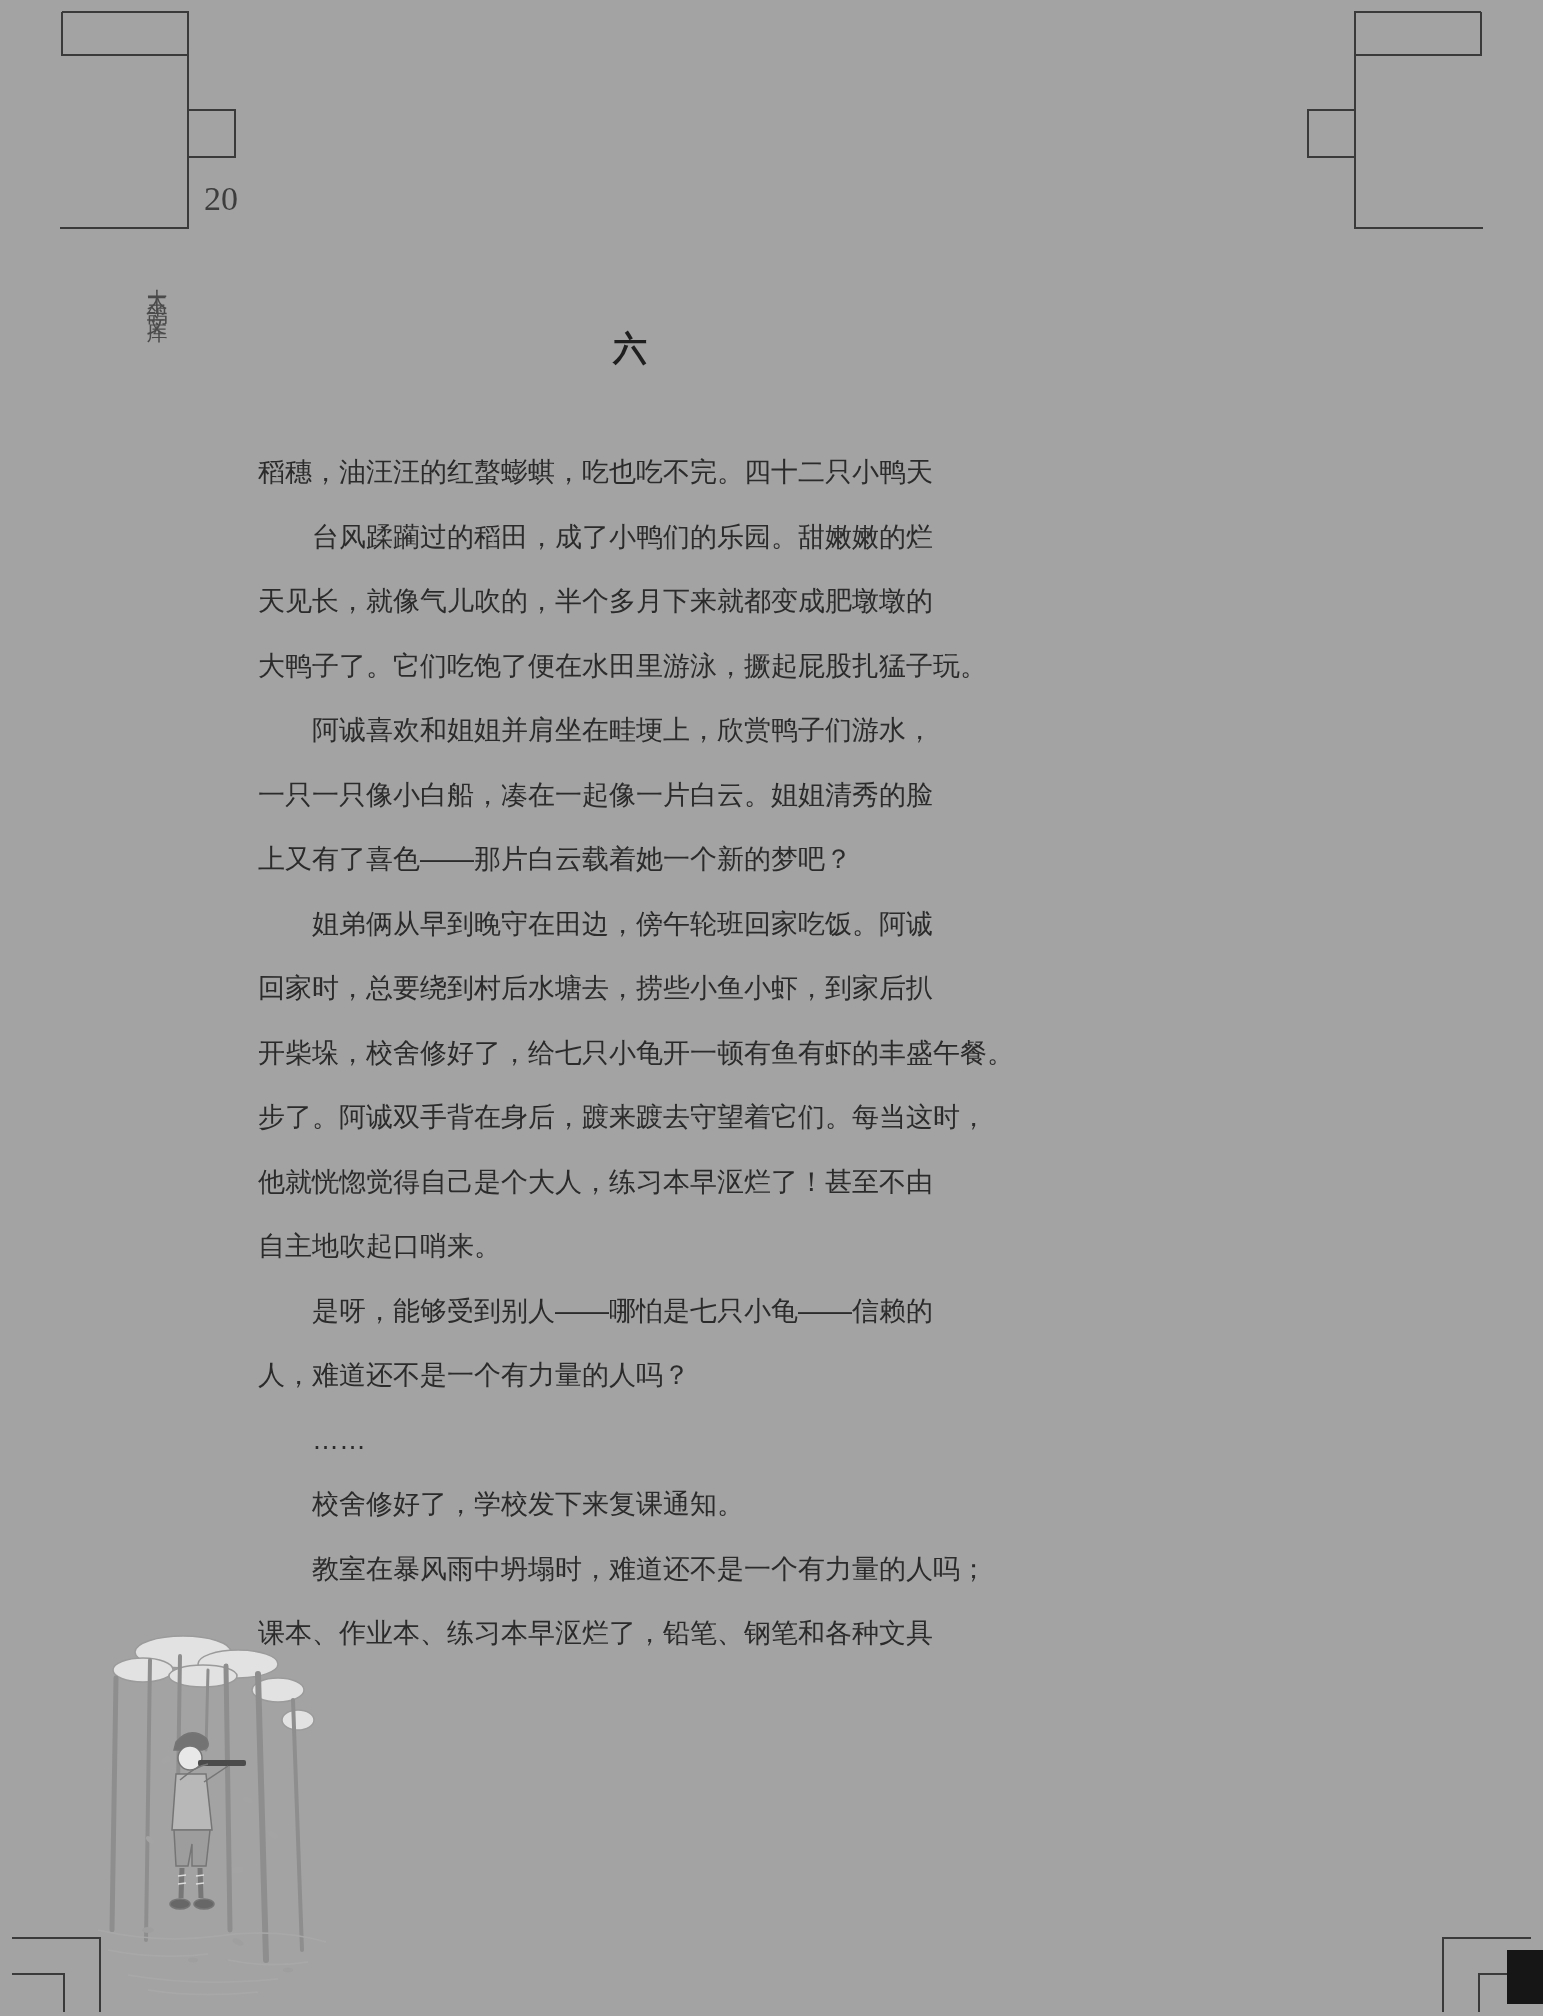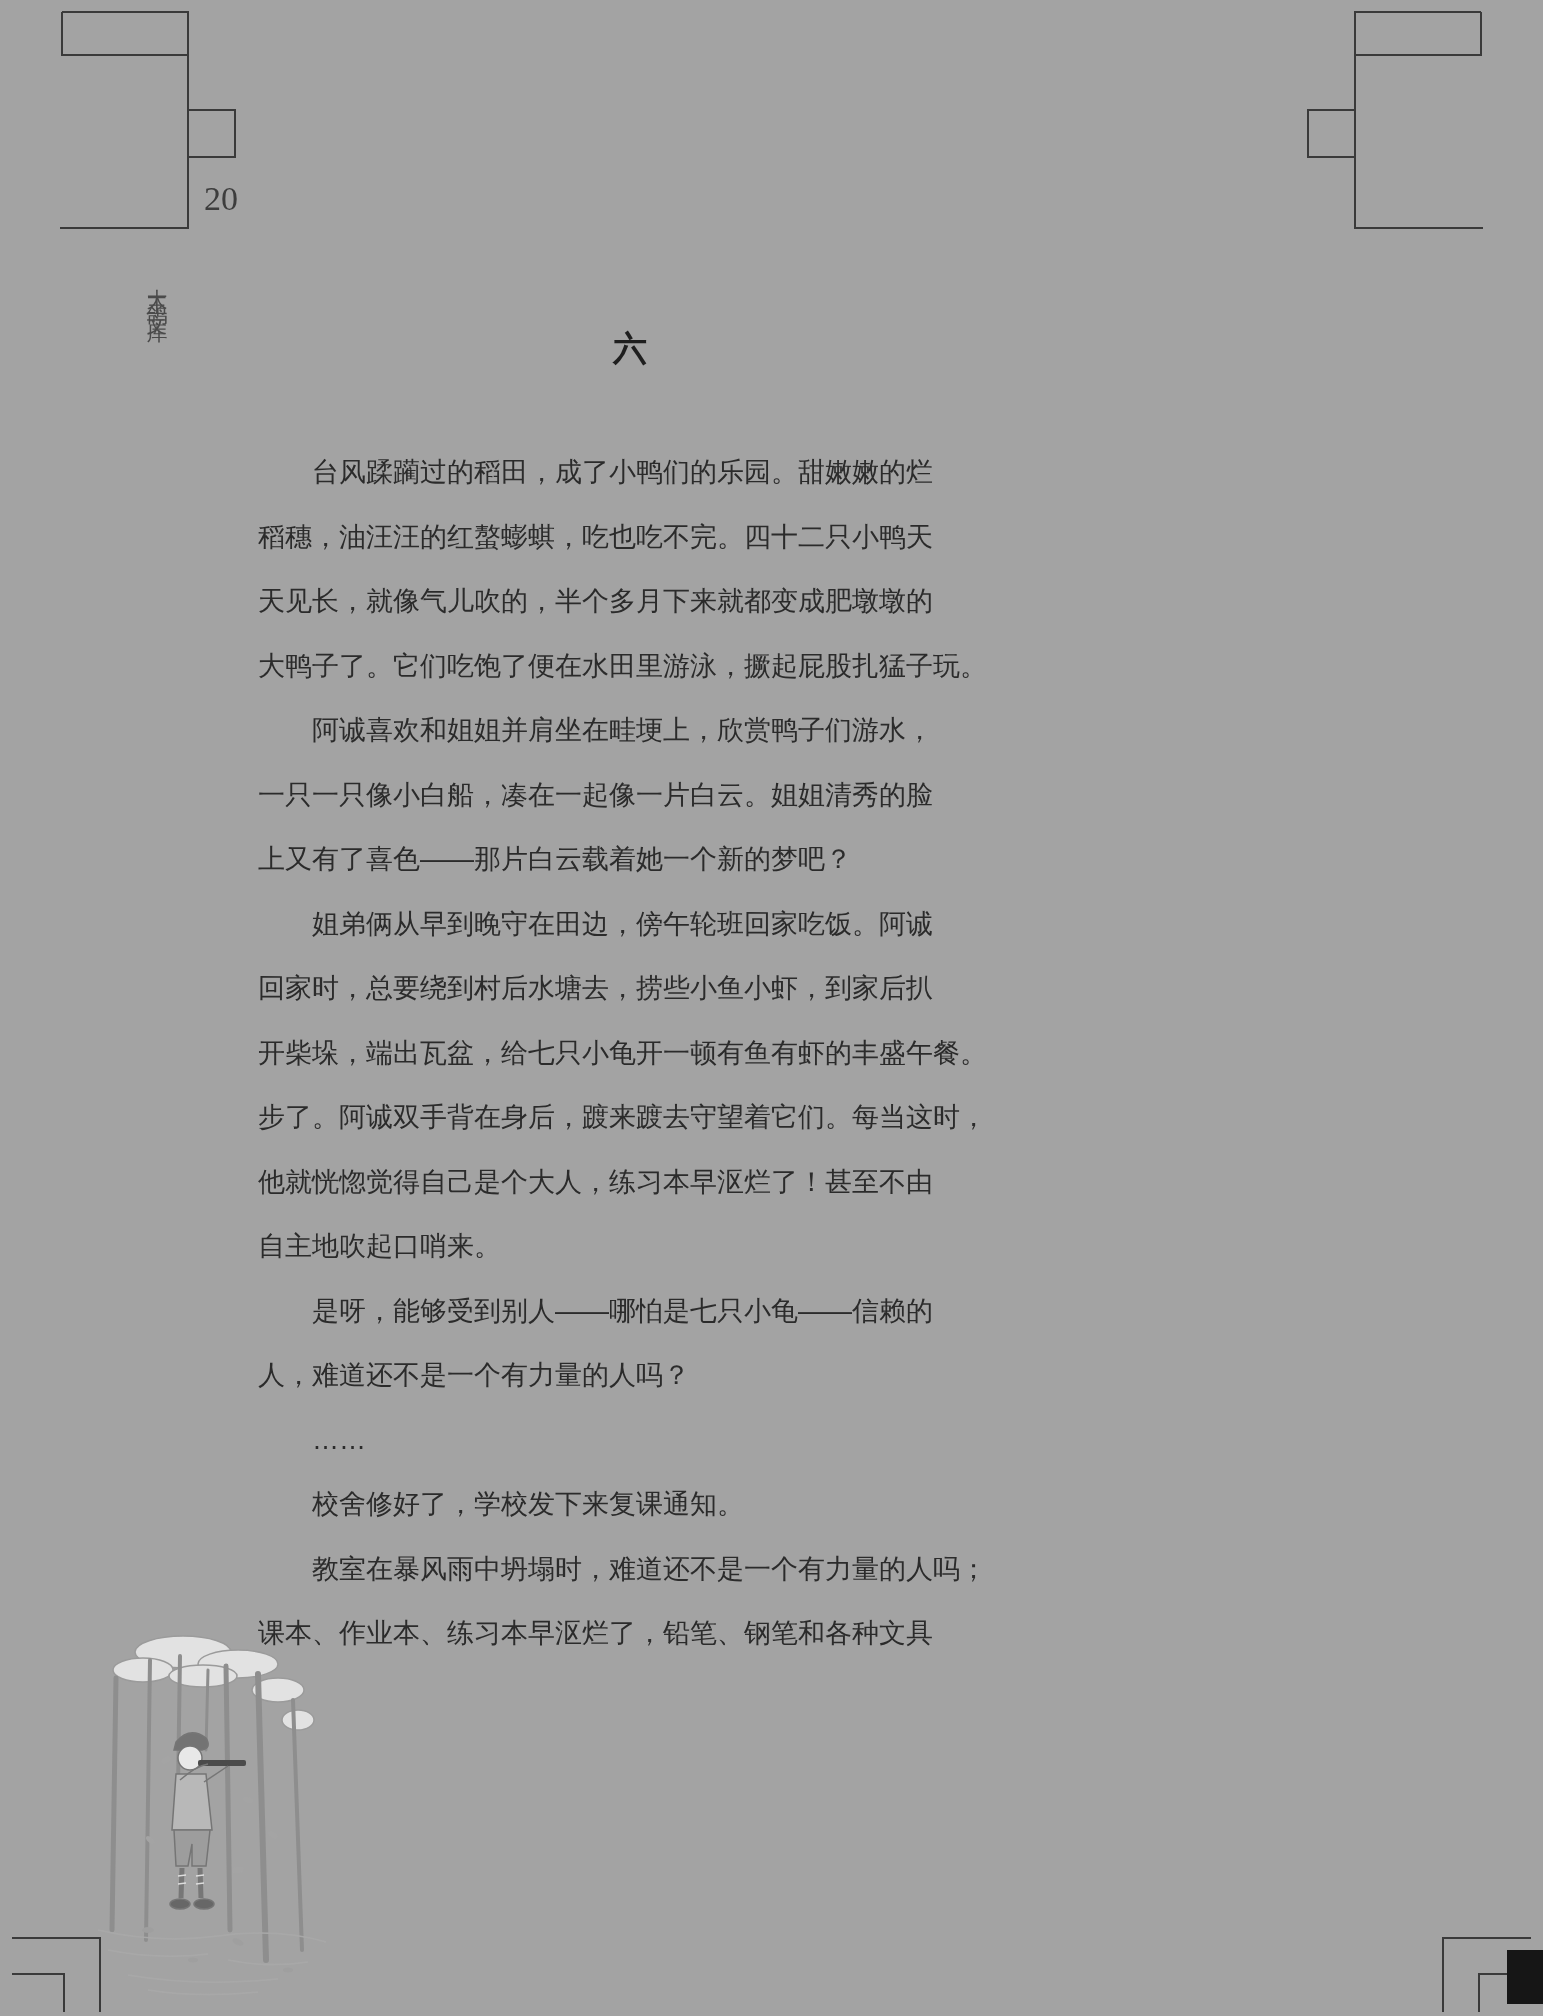--- a/index.html
+++ b/index.html
@@ -68,30 +68,30 @@
     </g>
   </svg>
 
   <div class="page-number">20</div>
 
   <div class="series-title">大王鸽文库</div>
 
   <div class="chapter-heading">六</div>
 
   <div class="text-block" id="text-lines">
+      <div class="line">稻穗，油汪汪的红螯蟛蜞，吃也吃不完。四十二只小鸭天</div>
       <div class="line indent">台风蹂躏过的稻田，成了小鸭们的乐园。甜嫩嫩的烂</div>
-      <div class="line">稻穗，油汪汪的红螯蟛蜞，吃也吃不完。四十二只小鸭天</div>
       <div class="line">天见长，就像气儿吹的，半个多月下来就都变成肥墩墩的</div>
       <div class="line">大鸭子了。它们吃饱了便在水田里游泳，撅起屁股扎猛子玩。</div>
       <div class="line indent">阿诚喜欢和姐姐并肩坐在畦埂上，欣赏鸭子们游水，</div>
       <div class="line">一只一只像小白船，凑在一起像一片白云。姐姐清秀的脸</div>
       <div class="line">上又有了喜色——那片白云载着她一个新的梦吧？</div>
       <div class="line indent">姐弟俩从早到晚守在田边，傍午轮班回家吃饭。阿诚</div>
       <div class="line">回家时，总要绕到村后水塘去，捞些小鱼小虾，到家后扒</div>
-      <div class="line">开柴垛，端出瓦盆，给七只小龟开一顿有鱼有虾的丰盛午餐。</div>
+      <div class="line">开柴垛，校舍修好了，给七只小龟开一顿有鱼有虾的丰盛午餐。</div>
       <div class="line">步了。阿诚双手背在身后，踱来踱去守望着它们。每当这时，</div>
       <div class="line">他就恍惚觉得自己是个大人，练习本早沤烂了！甚至不由</div>
       <div class="line">自主地吹起口哨来。</div>
       <div class="line indent">是呀，能够受到别人——哪怕是七只小龟——信赖的</div>
       <div class="line">人，难道还不是一个有力量的人吗？</div>
       <div class="line indent">……</div>
       <div class="line indent">校舍修好了，学校发下来复课通知。</div>
       <div class="line indent">教室在暴风雨中坍塌时，难道还不是一个有力量的人吗；</div>
       <div class="line">课本、作业本、练习本早沤烂了，铅笔、钢笔和各种文具</div>
     </div>

